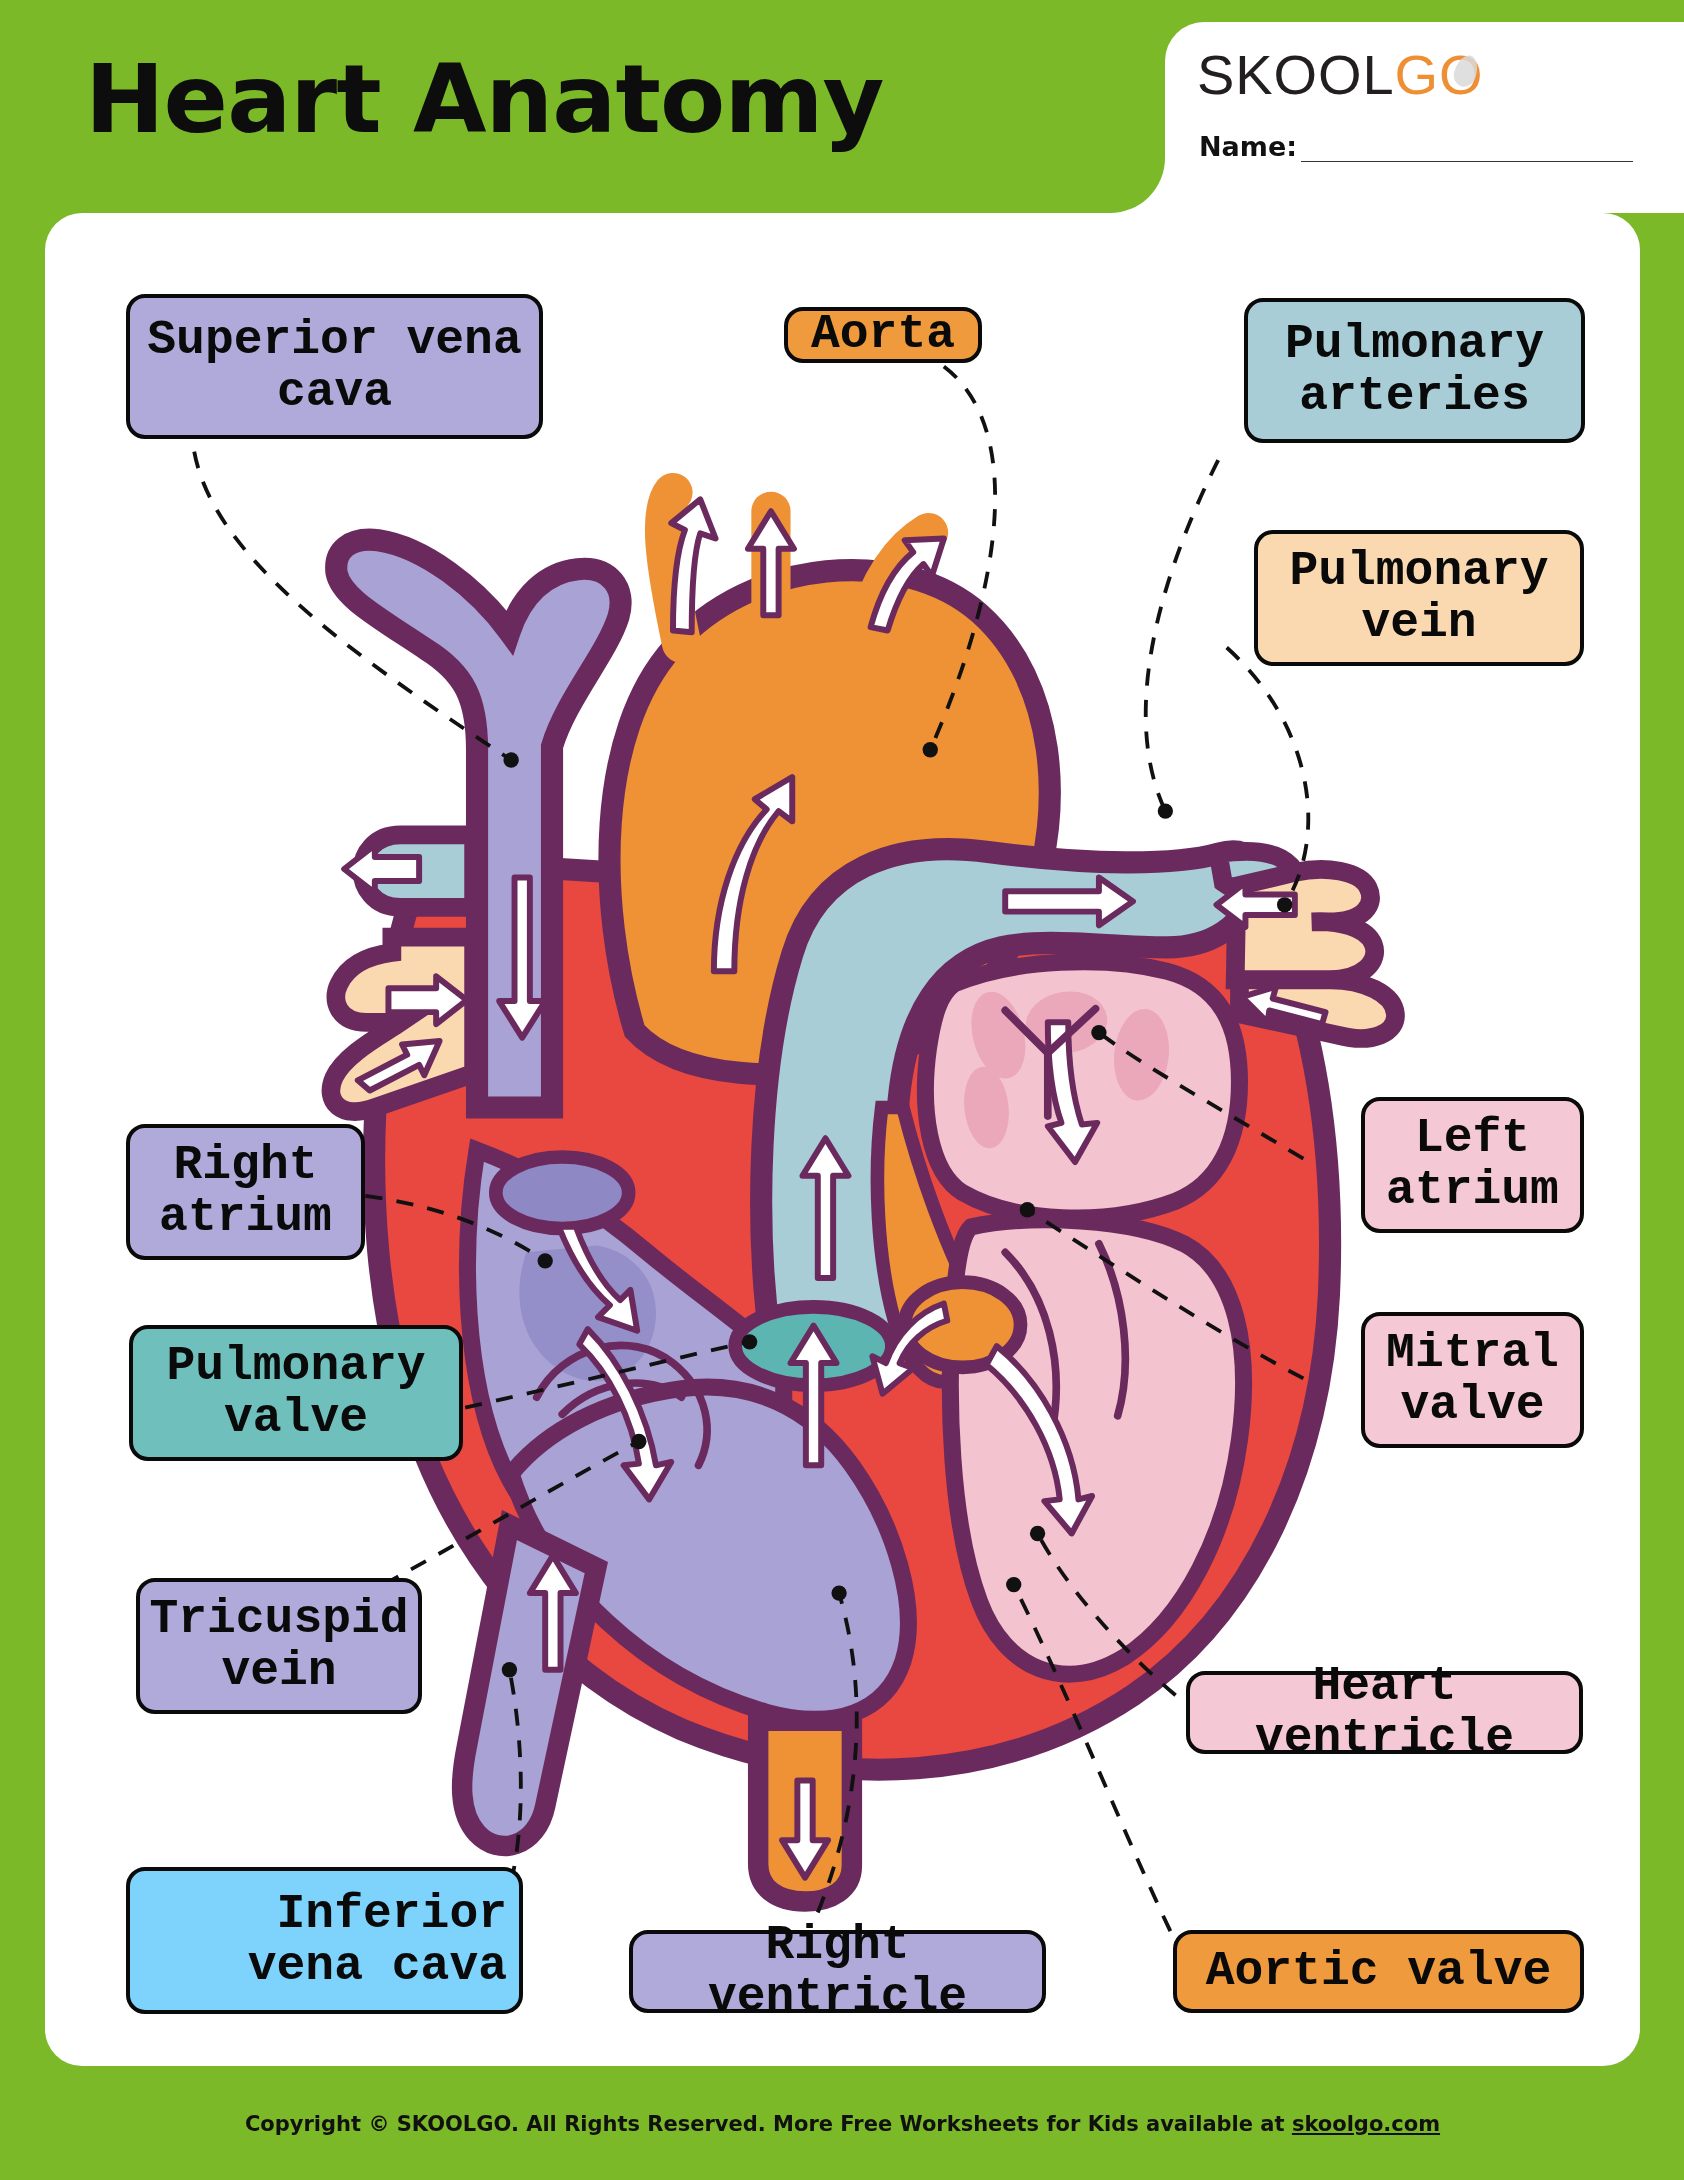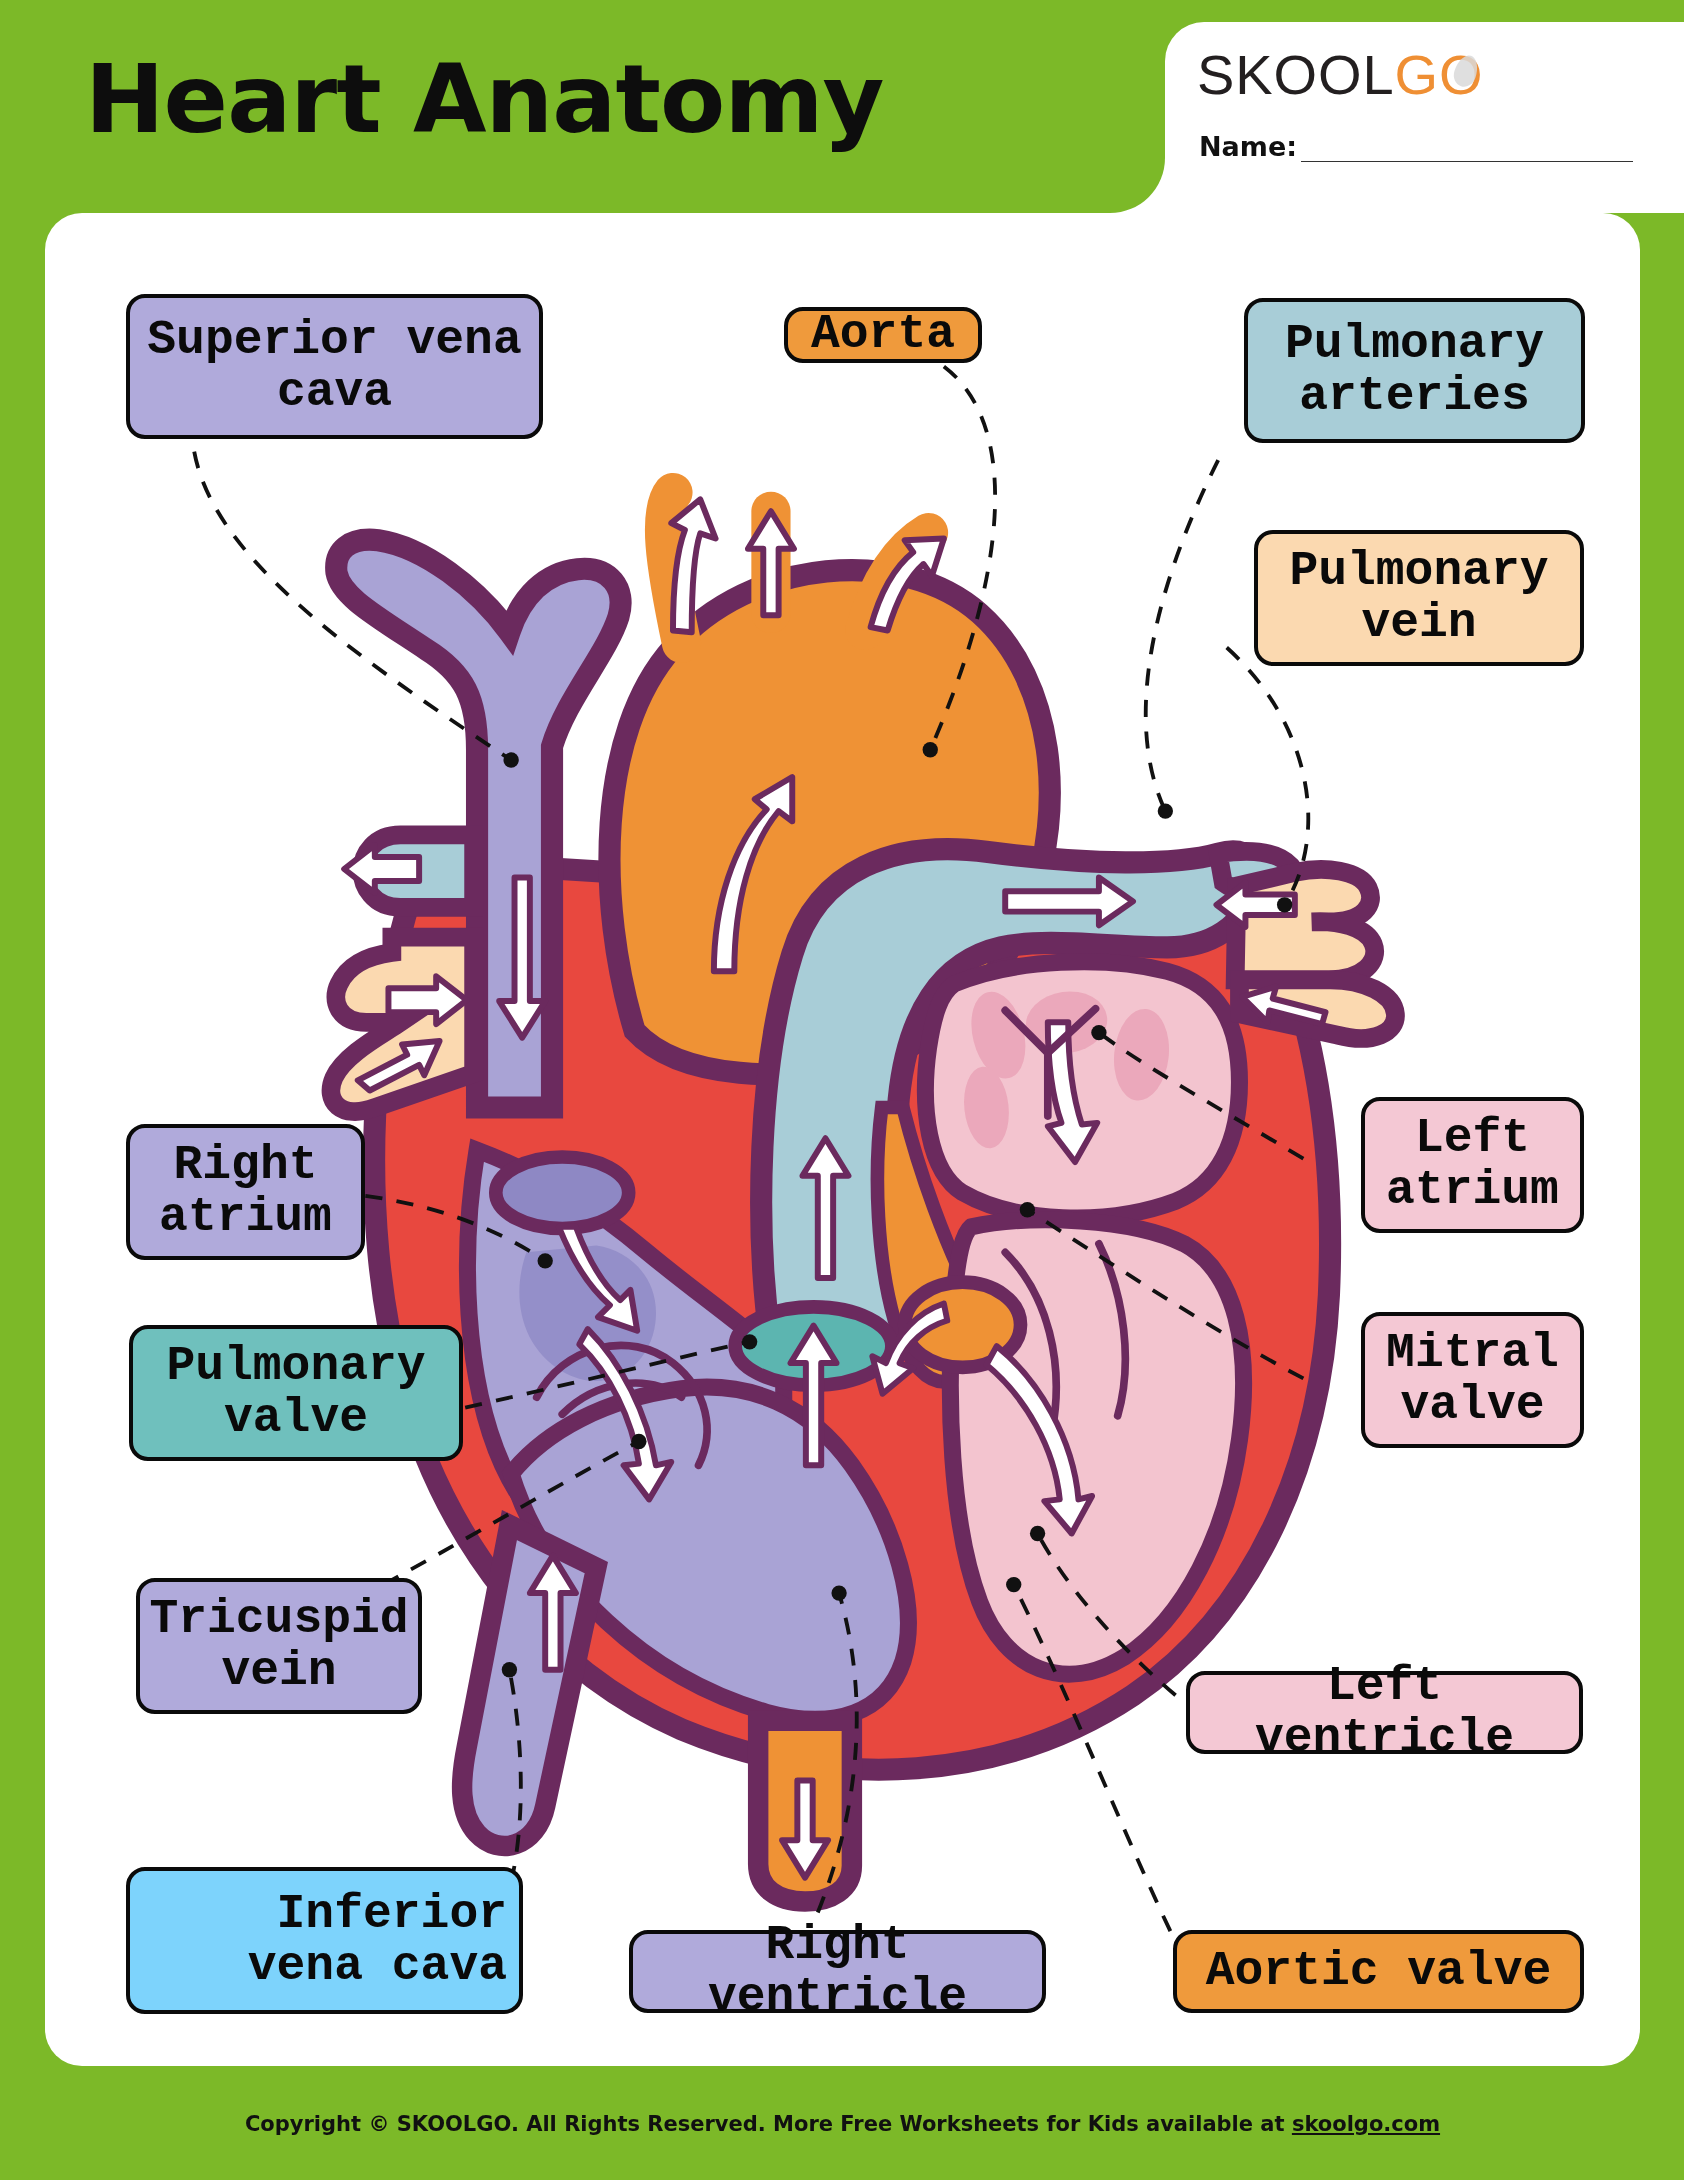--- a/index.html
+++ b/index.html
@@ -321,21 +321,21 @@
 <div class="chip" style="left:92px;  top:1124px; width:239px; height:136px; font-size:48px; background:#b0aadb;">Right atrium</div>
 
 <div class="chip" style="left:1327px; top:1097px; width:223px; height:136px; font-size:48px; background:#f4c8d4;">Left atrium</div>
 
 <div class="chip" style="left:95px;  top:1325px; width:334px; height:136px; font-size:48px; background:#6fc0bd;">Pulmonary valve</div>
 
 <div class="chip" style="left:1327px; top:1312px; width:223px; height:136px; font-size:48px; background:#f4c8d4;">Mitral valve</div>
 
 <div class="chip" style="left:102px;  top:1578px; width:286px; height:136px; font-size:48px; background:#b0aadb;">Tricuspid vein</div>
 
-<div class="chip" style="left:1152px; top:1671px; width:397px; height:83px;  font-size:48px; background:#f4c8d4;">Left ventricle</div>
+<div class="chip" style="left:1152px; top:1671px; width:397px; height:83px;  font-size:48px; background:#f4c8d4;">Heart ventricle</div>
 
 <div class="chip" style="left:92px;  top:1867px; width:397px; height:147px; font-size:48px; background:#7dd3fc;text-align:right;">Inferior vena cava</div>
 
 <div class="chip" style="left:595px;  top:1930px; width:417px; height:83px;  font-size:48px; background:#b0aadb;">Right ventricle</div>
 
 <div class="chip" style="left:1139px; top:1930px; width:411px; height:83px;  font-size:48px; background:#ef9a3c;">Aortic valve</div>
 
 <div id="footer">
   <div id="footer-text"><span>Copyright © SKOOLGO. All Rights Reserved. More Free Worksheets for Kids available at </span><span class="link">skoolgo.com</span></div>
 </div>

